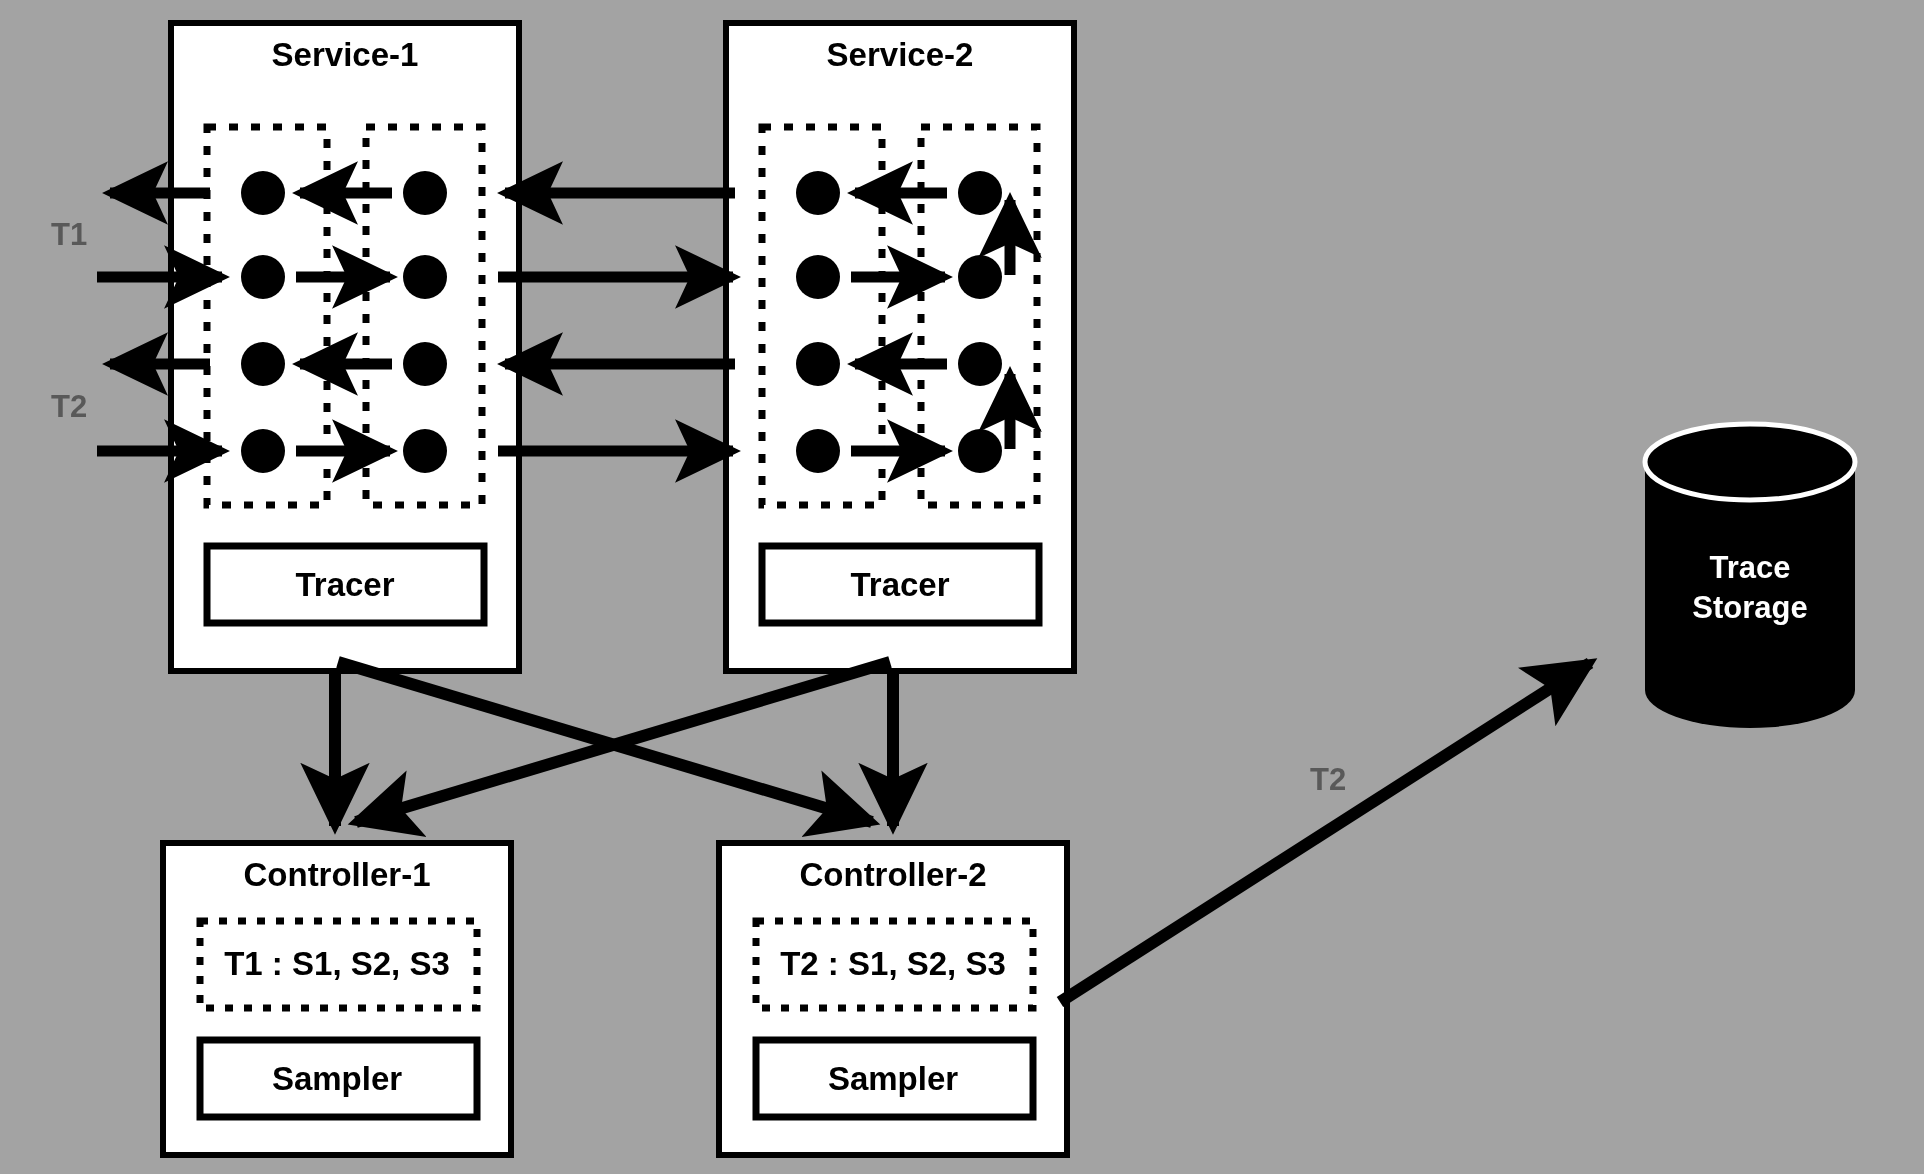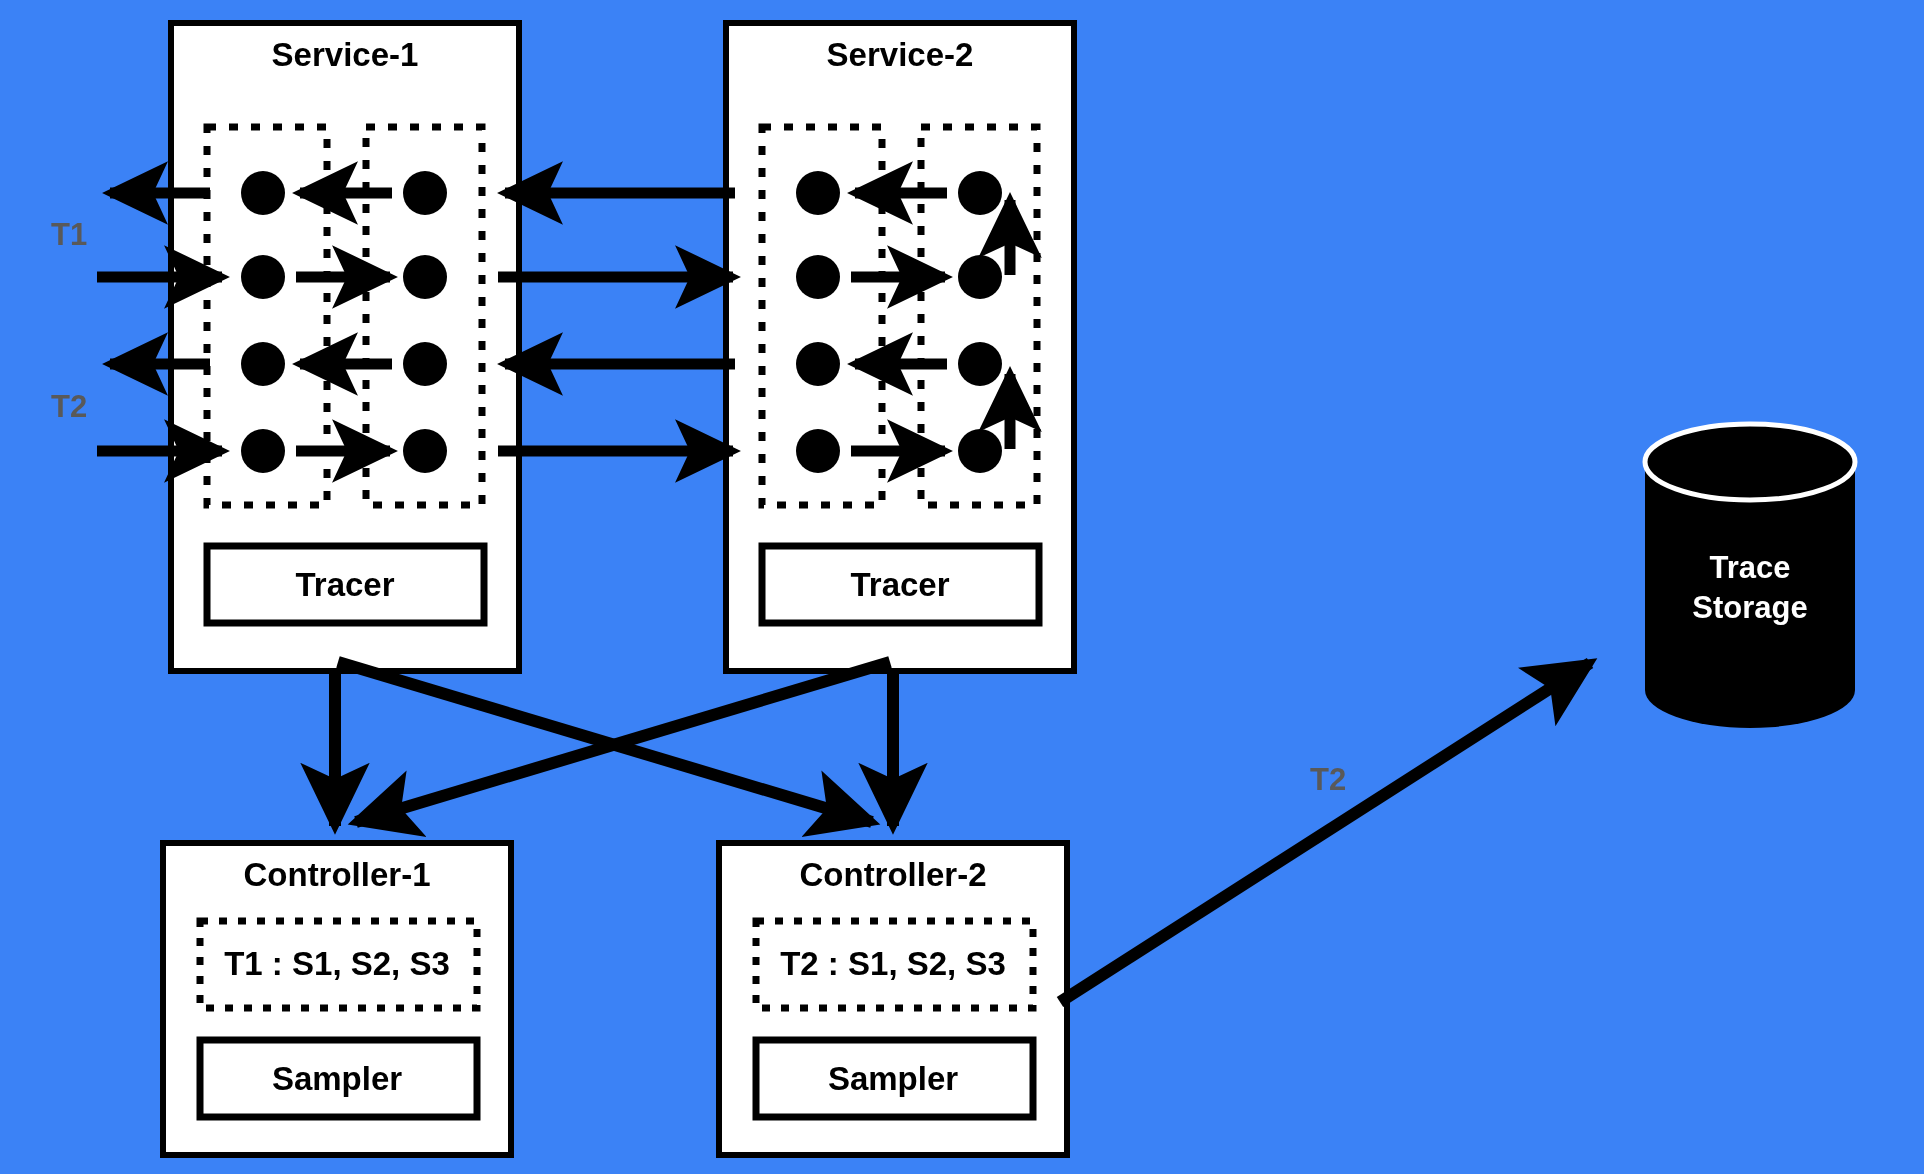--- a/index.html
+++ b/index.html
@@ -7,21 +7,21 @@
     padding: 0;
     background: #ffffff;
   }
   body {
     font-family: "Liberation Sans", sans-serif;
   }
   #canvas {
     position: relative;
     width: 1924px;
     height: 1174px;
-    background: #3b82f6;
+    background: #a3a3a3;
     overflow: hidden;
   }
   #diagram {
     position: absolute;
     left: 0;
     top: 0;
     width: 1924px;
     height: 1174px;
     display: block;
   }

